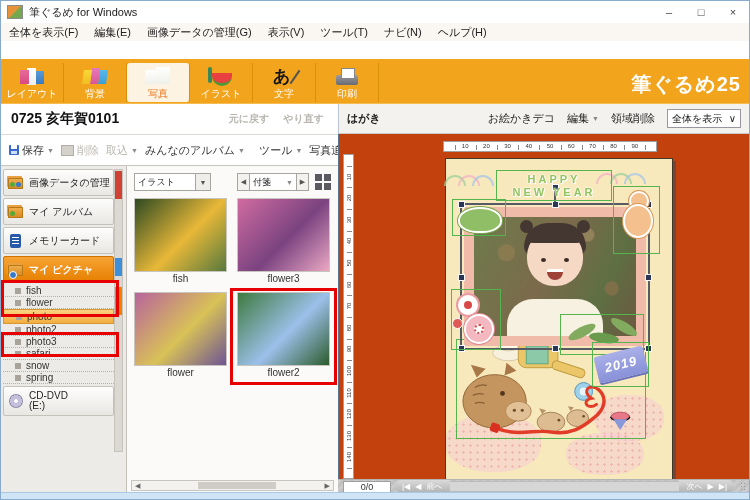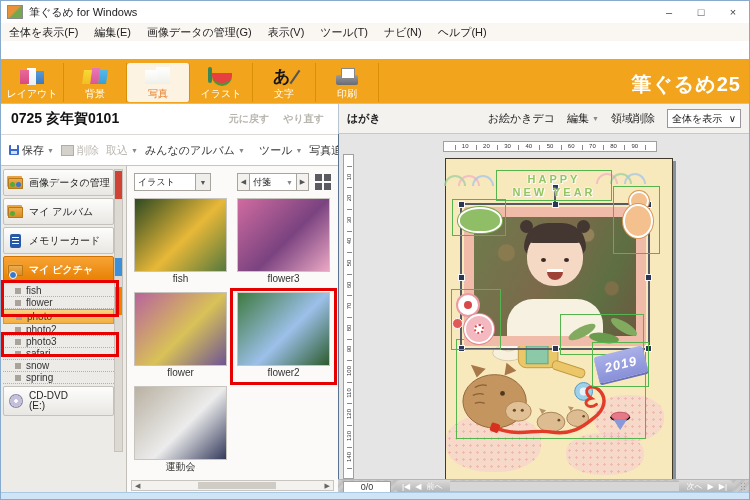--- a/index.html
+++ b/index.html
@@ -98,21 +98,21 @@
   .thumb-label{font-size:10px;color:#333;height:13px;line-height:13px;}
   .thumb.selected{outline:2px solid #ef8500;background:#fff6e6;}
   .hscroll{position:absolute;left:4px;bottom:4px;width:203px;height:11px;background:#f4f2ef;border:1px solid #c8c4c0;display:flex;align-items:center;font-size:7px;color:#666;padding:0 3px;box-sizing:border-box;}
   .hthumb{width:78px;height:7px;background:#cfccc6;margin-left:58px;}
   .hscroll .right{margin-left:auto;}
 
   
   .rp-head{position:absolute;left:337px;top:103px;right:0;height:30px;background:#f4f2ef;border-bottom:1px solid #c8c8c8;border-left:1px solid #b8c4d0;display:flex;align-items:center;font-size:11px;color:#222;padding:0 8px;box-sizing:border-box;gap:12px;}
   .paper-label{font-weight:bold;}
   .combo{width:74px;height:19px;border:1px solid #9a96a0;background:#fff;display:flex;align-items:center;justify-content:space-between;padding:0 4px;font-size:10px;box-sizing:border-box;}
-  .canvas{position:absolute;left:337px;top:133px;right:0;height:347px;background:#e5e5e5;border-left:1px solid #5a7490;box-sizing:border-box;overflow:hidden;}
+  .canvas{position:absolute;left:337px;top:133px;right:0;height:347px;background:#c2410c;border-left:1px solid #5a7490;box-sizing:border-box;overflow:hidden;}
 
   
   #ruler-h{position:absolute;left:104px;top:7px;width:214px;height:11px;background:#fff;border:1px solid #a0a0a0;box-sizing:border-box;}
   .rh-label{position:absolute;top:1px;font-size:6px;color:#333;transform:translateX(-50%);}
   .rh-tick{position:absolute;top:3px;width:1px;height:5px;background:#888;}
   #ruler-v{position:absolute;left:4px;top:20px;width:11px;height:325px;background:#fff;border:1px solid #a0a0a0;box-sizing:border-box;}
   .rv-label{position:absolute;left:-2px;width:14px;text-align:center;font-size:6px;color:#333;transform:translateY(-50%) rotate(-90deg);}
   .rv-tick{position:absolute;left:3px;width:5px;height:1px;background:#888;}
 
   
@@ -402,24 +402,20 @@
           <div class="thumb-label">flower3</div>
         </div>
         <div class="thumb">
           <div class="thumb-img" style="background: linear-gradient(135deg, rgb(184, 100, 156), rgb(217, 194, 87) 55%, rgb(110, 84, 148));"></div>
           <div class="thumb-label">flower</div>
         </div>
         <div class="thumb">
           <div class="thumb-img" style="background: linear-gradient(135deg, rgb(63, 122, 63), rgb(156, 192, 234) 55%, rgb(45, 92, 45));"></div>
           <div class="thumb-label">flower2</div>
         </div>
-        <div class="thumb">
-          <div class="thumb-img" style="background: linear-gradient(135deg, rgb(185, 177, 162), rgb(236, 236, 236) 55%, rgb(52, 58, 92));"></div>
-          <div class="thumb-label">運動会</div>
-        </div>
       </div>
     <div class="hscroll">
       <span>◀</span>
       <span class="hthumb"></span>
       <span class="right">▶</span>
     </div>
   </div>
 
   <div class="rp-head">
     <span class="paper-label">はがき</span>

